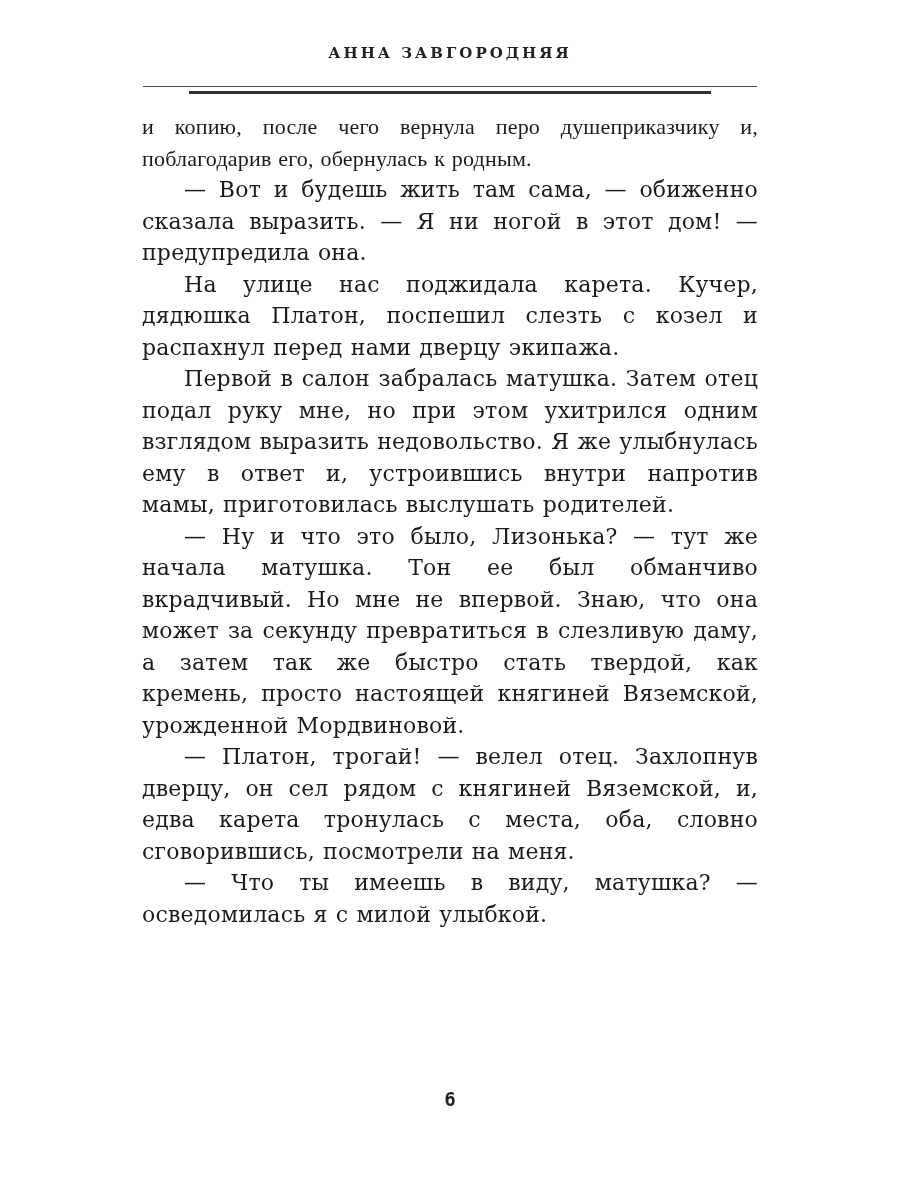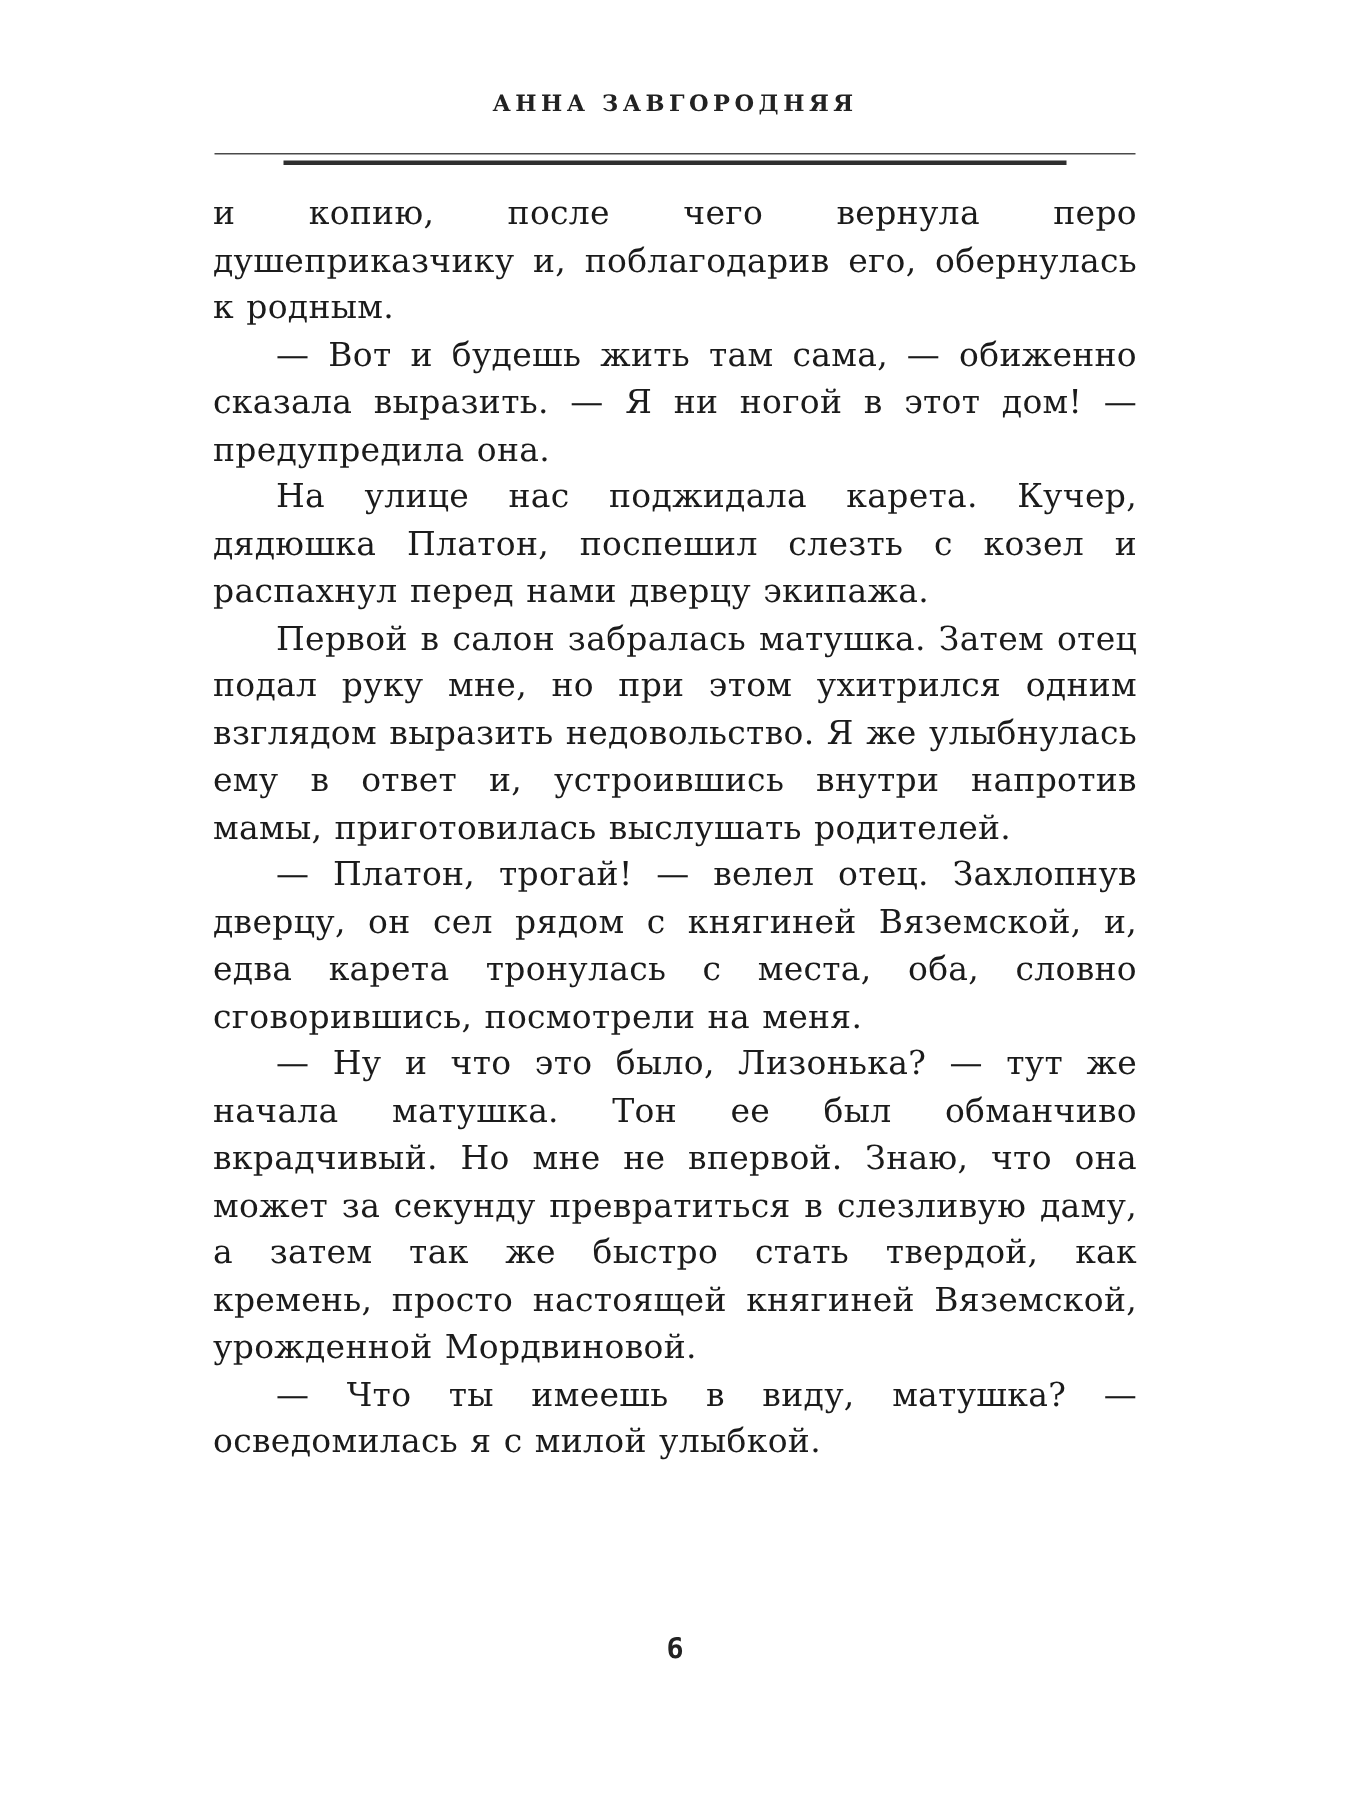--- a/index.html
+++ b/index.html
@@ -8,21 +8,21 @@
       padding: 0;
       background: #ffffff;
     }
     .page {
       position: relative;
       width: 900px;
       height: 1200px;
       background: #ffffff;
       font-family: "DejaVu Serif", "Liberation Serif", serif;
       color: #1b1b1b;
-      padding: 60px 142px 0 142px;
+      padding: 44px 142px 0 142px;
       overflow: hidden;
     }
     .running-head {
       text-align: center;
       font-size: 15px;
       font-weight: 700;
       letter-spacing: 3px;
       color: #222222;
       text-transform: uppercase;
       line-height: 18px;
@@ -49,20 +49,21 @@
       font-size: 22px;
       line-height: 31.5px;
       text-align: justify;
       text-indent: 42px;
       letter-spacing: 0.2px;
       word-spacing: 1px;
       hyphens: auto;
     }
     .para.no-indent {
       text-indent: 0;
+      font-family: Liberation Serif, serif;
     }
     .page-number {
       position: absolute;
       left: 0;
       right: 0;
       top: 1088px;
       text-align: center;
       font-size: 19px;
       font-weight: 700;
       color: #222222;
@@ -78,22 +79,22 @@
     <div class="running-head">АННА ЗАВГОРОДНЯЯ</div>
     <div class="rule-thin"></div>
     <div class="rule-thick"></div>
   </header>
 
   <main class="text-block">
     <p class="para no-indent">и копию, после чего вернула перо душеприказчику и, поблагодарив его, обернулась к родным.</p>
     <p class="para">— Вот и будешь жить там сама, — обиженно сказала выразить. — Я ни ногой в этот дом! — предупредила она.</p>
     <p class="para">На улице нас поджидала карета. Кучер, дядюшка Платон, поспешил слезть с козел и распахнул перед нами дверцу экипажа.</p>
     <p class="para">Первой в салон забралась матушка. Затем отец подал руку мне, но при этом ухитрился одним взглядом выразить недовольство. Я же улыбнулась ему в ответ и, устроившись внутри напротив мамы, приготовилась выслушать родителей.</p>
+    <p class="para">— Ну и что это было, Лизонька? — тут же начала матушка. Тон ее был обманчиво вкрадчивый. Но мне не впервой. Знаю, что она может за секунду превратиться в слезливую даму, а затем так же быстро стать твердой, как кремень, просто настоящей княгиней Вяземской, урожденной Мордвиновой.</p>
     <p class="para">— Платон, трогай! — велел отец. Захлопнув дверцу, он сел рядом с княгиней Вяземской, и, едва карета тронулась с места, оба, словно сговорившись, посмотрели на меня.</p>
-    <p class="para">— Ну и что это было, Лизонька? — тут же начала матушка. Тон ее был обманчиво вкрадчивый. Но мне не впервой. Знаю, что она может за секунду превратиться в слезливую даму, а затем так же быстро стать твердой, как кремень, просто настоящей княгиней Вяземской, урожденной Мордвиновой.</p>
     <p class="para">— Что ты имеешь в виду, матушка? — осведомилась я с милой улыбкой.</p>
 
   </main>
 
   <footer>
     <div class="page-number">6</div>
   </footer>
 
 </div>
 

